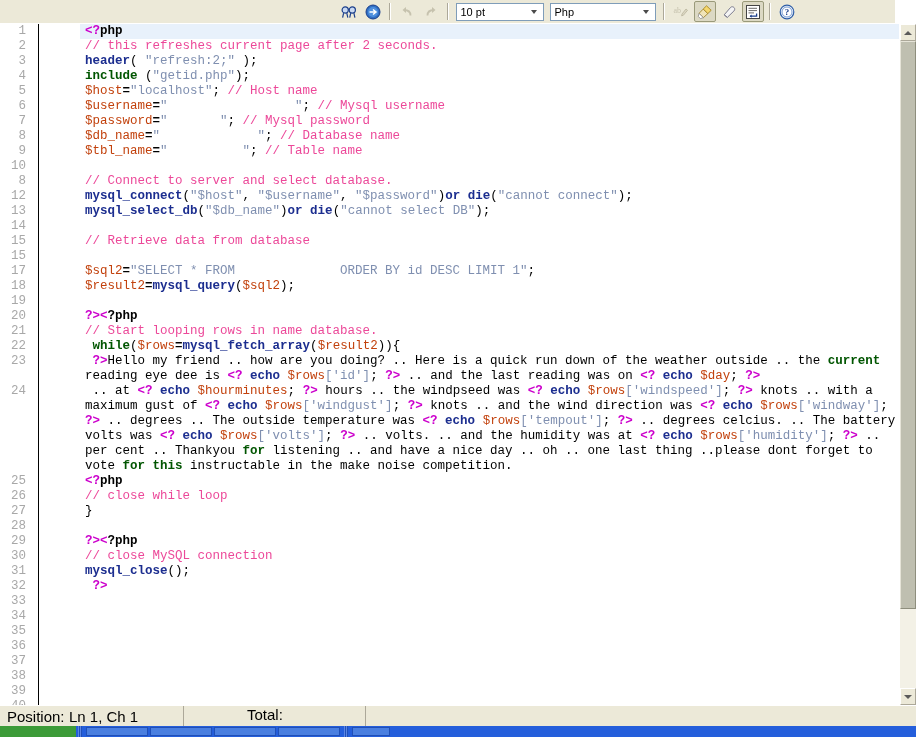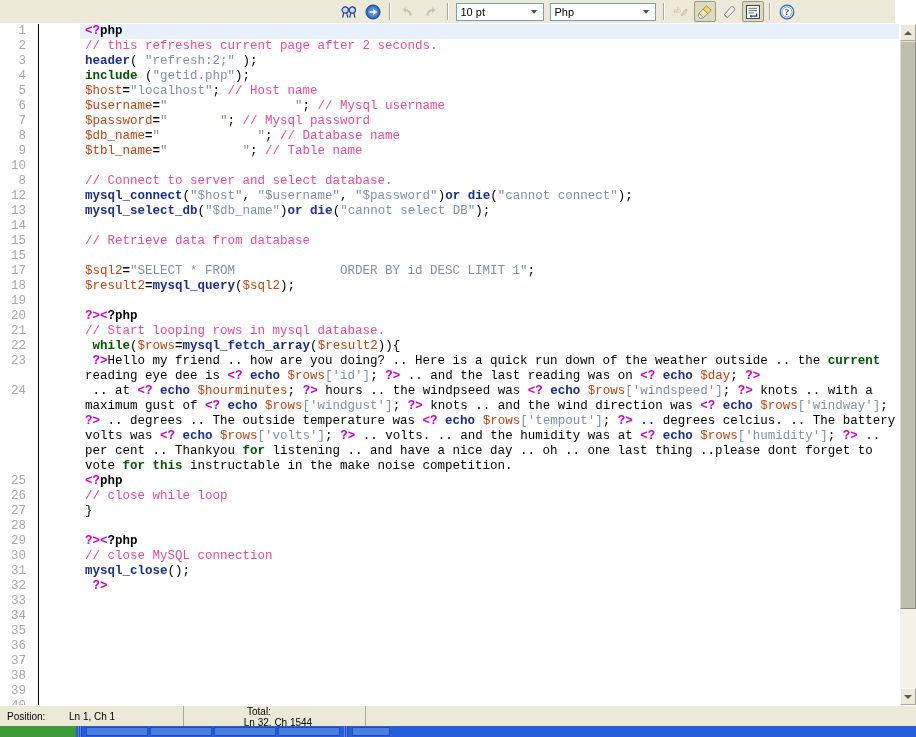--- a/index.html
+++ b/index.html
@@ -237,21 +237,21 @@
     position: absolute;
     left: 0;
     top: 705px;
     width: 916px;
     height: 21px;
     box-sizing: border-box;
     background: #ece9d8;
     border-top: 1px solid #ffffff;
     display: flex;
     align-items: stretch;
-    font-size: 10px;
+    font-size: 15px;
   }
   .st-cell {
     box-sizing: border-box;
     border-right: 1px solid #aca899;
     display: flex;
     align-items: center;
     padding: 0 0 0 7px;
   }
   .st-cell .lbl { min-width: 62px; }
   .st-cell .val { }
@@ -476,21 +476,21 @@
           <div class="row">
             <div class="lnum">19</div>
             <div class="content">&nbsp;</div>
           </div>
           <div class="row">
             <div class="lnum">20</div>
             <div class="content"><span class="t-tag">?&gt;</span><span class="t-tag">&lt;</span><span class="t-php">?php</span></div>
           </div>
           <div class="row">
             <div class="lnum">21</div>
-            <div class="content"><span class="t-cmt">// Start looping rows in mysql database.</span></div>
+            <div class="content"><span class="t-cmt">// Start looping rows in name database.</span></div>
           </div>
           <div class="row">
             <div class="lnum">22</div>
             <div class="content"><span class="t-txt"> </span><span class="t-kw">while</span><span class="t-txt">(</span><span class="t-var">$rows</span><span class="t-op">=</span><span class="t-fn">mysql_fetch_array</span><span class="t-txt">(</span><span class="t-var">$result2</span><span class="t-txt">)){</span></div>
           </div>
           <div class="row">
             <div class="lnum">23</div>
             <div class="content"><span class="t-txt"> </span><span class="t-tag">?&gt;</span><span class="t-txt">Hello my friend .. how are you doing? .. Here is a quick run down of the weather outside .. the </span><span class="t-kw">current</span><span class="t-txt"> reading eye dee is </span><span class="t-tag">&lt;?</span><span class="t-txt"> </span><span class="t-fn">echo</span><span class="t-txt"> </span><span class="t-var">$rows</span><span class="t-str">['id']</span><span class="t-txt">; </span><span class="t-tag">?&gt;</span><span class="t-txt"> .. and the last reading was on </span><span class="t-tag">&lt;?</span><span class="t-txt"> </span><span class="t-fn">echo</span><span class="t-txt"> </span><span class="t-var">$day</span><span class="t-txt">; </span><span class="t-tag">?&gt;</span></div>
           </div>
           <div class="row">

